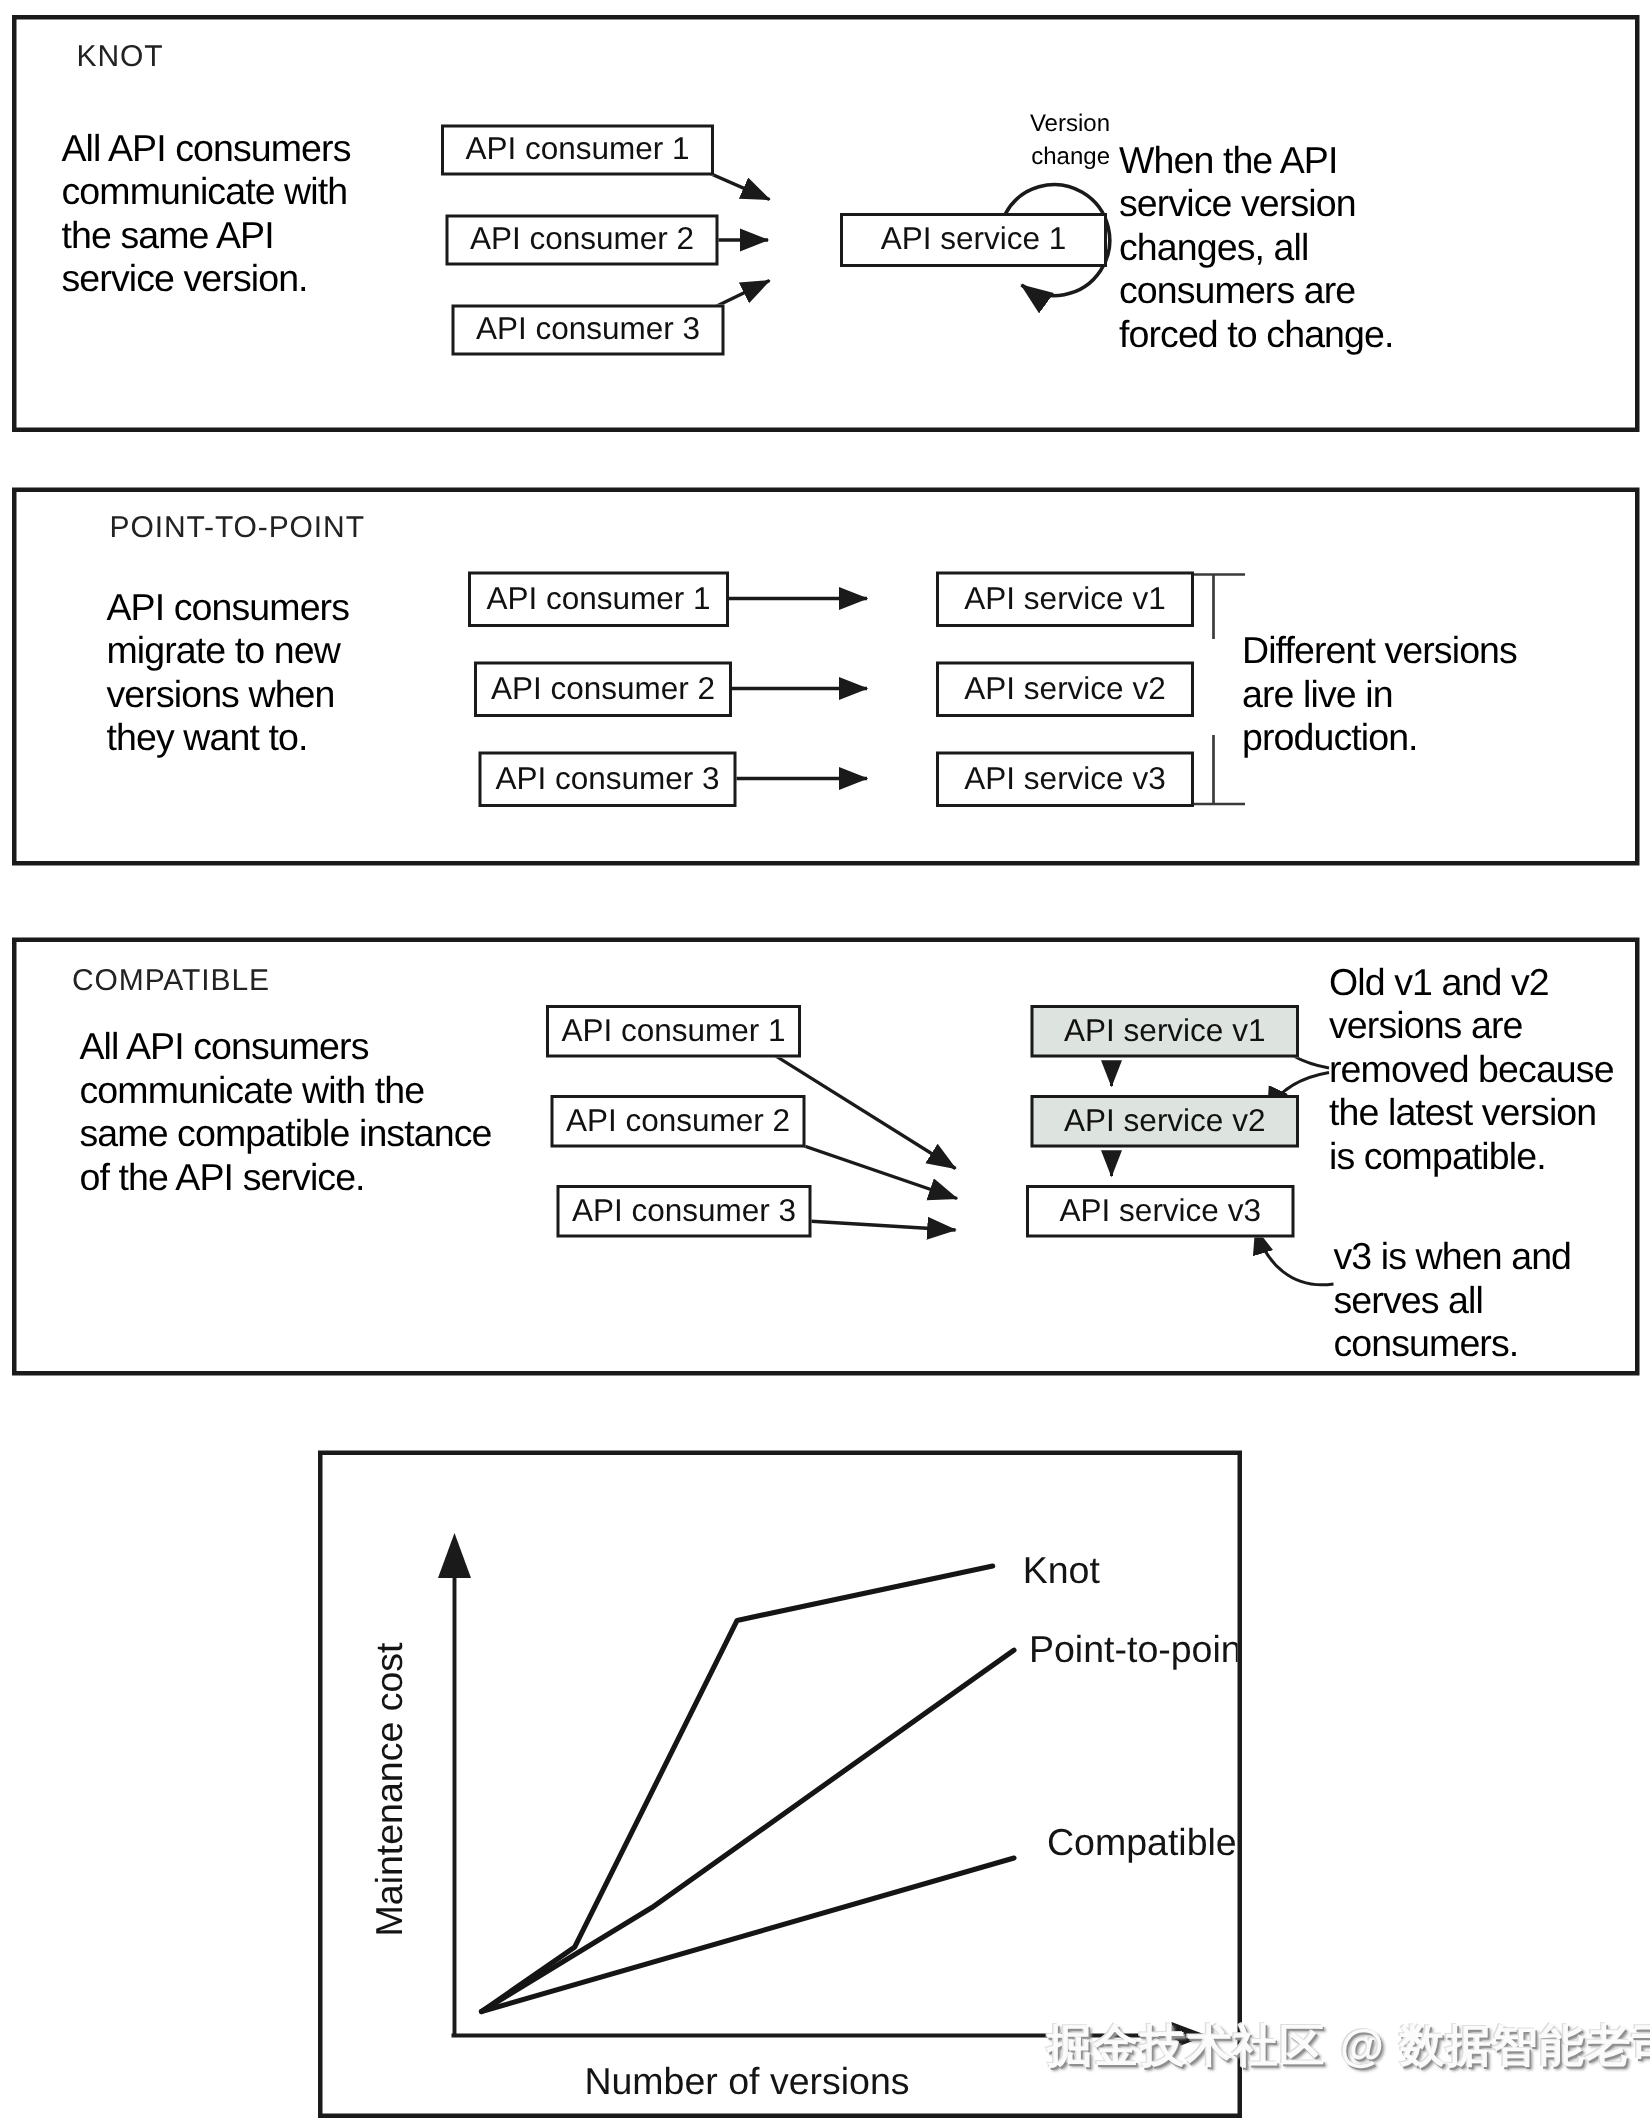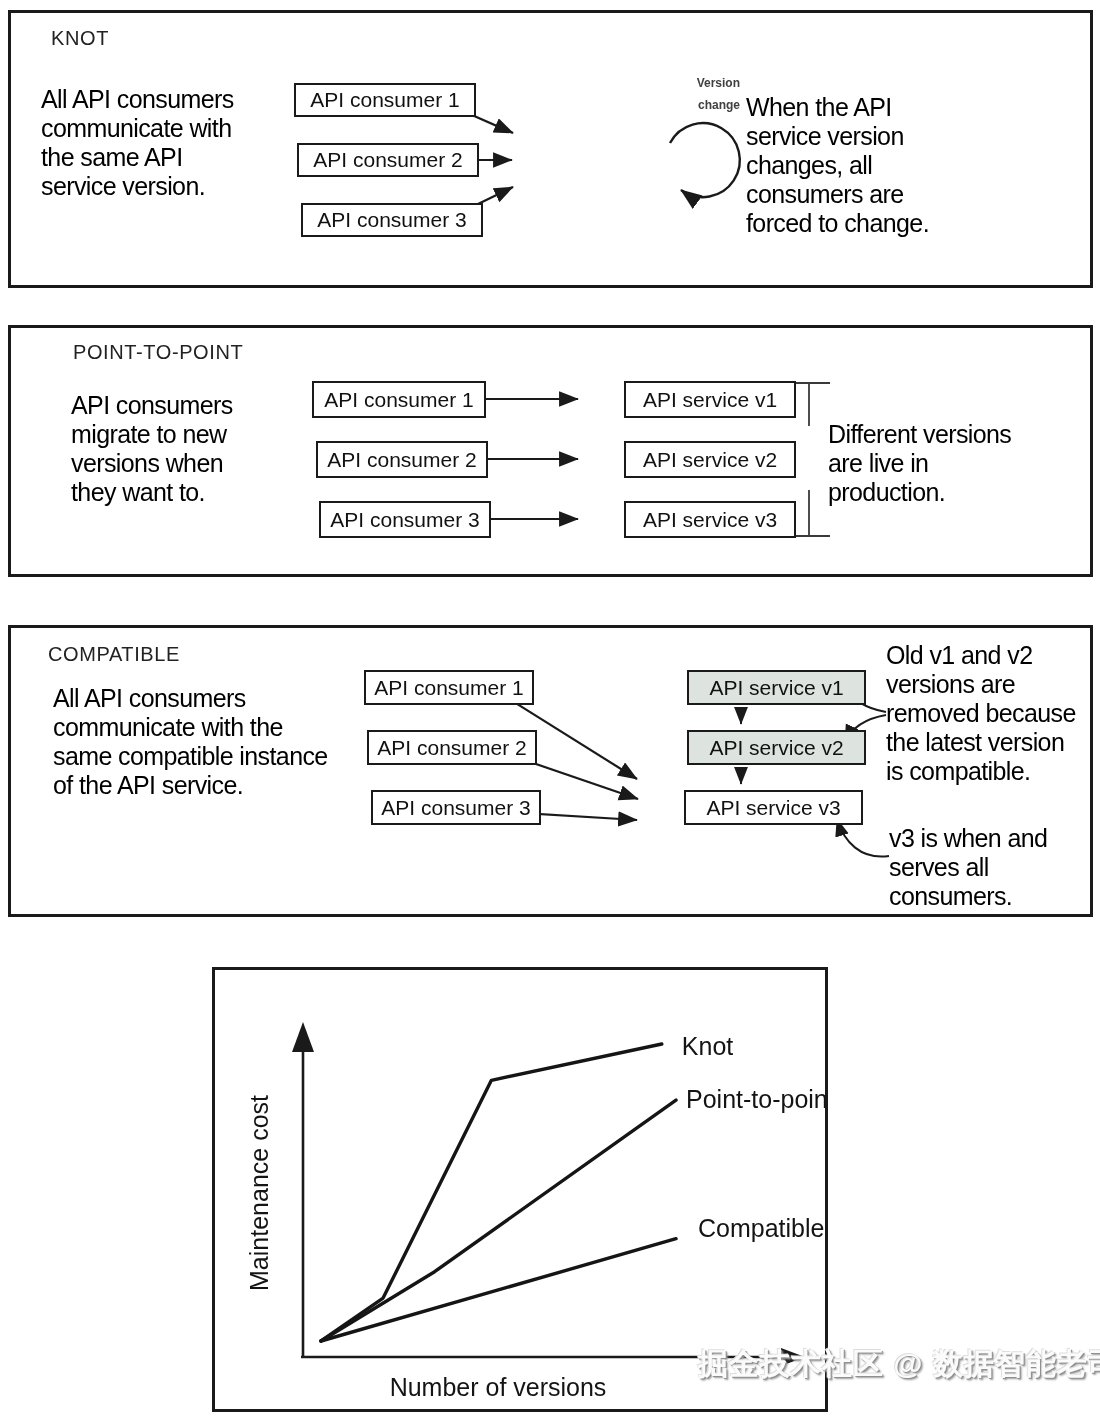--- a/index.html
+++ b/index.html
@@ -4,21 +4,21 @@
 <style>
   html,body{margin:0;padding:0;background:#ffffff;}
   .page{position:relative;width:1100px;height:1417px;background:#fff;
         font-family:"Liberation Sans",sans-serif;color:#141414;overflow:hidden;}
   .panel{position:absolute;border:3px solid #1a1a1a;background:#fff;box-sizing:border-box;}
   .panel-title{position:absolute;font-size:20px;letter-spacing:.6px;color:#222;z-index:3;white-space:pre;}
   .box{position:absolute;border:2px solid #1a1a1a;background:#fff;box-sizing:border-box;
        display:flex;align-items:center;justify-content:center;font-size:21px;color:#111;z-index:2;margin-left:36px;}
   .note{position:absolute;white-space:pre-line;z-index:3;}
   .bold-note{font-weight:400;font-size:25px;line-height:29px;color:#000;letter-spacing:-0.6px;}
-  .plain-note{font-size:12px;line-height:22px;color:#404040;font-weight:bold;}
+  .plain-note{font-size:16px;line-height:22px;color:#000000;}
   .right-align{text-align:right;}
   .overlay{position:absolute;left:0;top:0;width:100%;height:100%;z-index:1;}
   .stroke{stroke:#1a1a1a;fill:none;}
   .w2{stroke-width:2.2px;} .w2l{stroke-width:2px;} .thin{stroke:#3a3a3a;stroke-width:1.8px;}
   .axis{stroke:#1a1a1a;stroke-width:2.6px;fill:none;}
   .chart-line{stroke:#151515;stroke-width:3.4px;fill:none;stroke-linejoin:round;stroke-linecap:round;}
   .chart-label{font-size:25px;fill:#141414;font-family:"Liberation Sans",sans-serif;}
   .axis-label{font-size:25px;fill:#141414;font-family:"Liberation Sans",sans-serif;}
   .watermark{position:absolute;left:698px;top:1344px;width:390px;font-size:30px;font-weight:700;
              letter-spacing:1px;color:#fbfbfb;z-index:9;white-space:nowrap;
@@ -42,20 +42,21 @@
       <path class="stroke" style="stroke-width:2.4px" d="M 659 130 A 37 37 0 1 1 670 177" marker-end="url(#ah1)"></path>
     </svg>
     <div class="panel-title" style="left:40px;top:14px;">KNOT</div>
     <div class="note bold-note" style="left:30px;top:72px;width:230px;">All API consumers
 communicate with
 the same API
 service version.</div>
     <div class="box" style="left:247px;top:70px;width:182px;height:34px;">API consumer 1</div>
     <div class="box" style="left:250px;top:130px;width:182px;height:34px;">API consumer 2</div>
     <div class="box" style="left:254px;top:190px;width:182px;height:34px;">API consumer 3</div>
+    <div class="box" style="left:513px;top:129px;width:178px;height:36px;">API service 1</div>
     <div class="note plain-note right-align" style="left:599px;top:59px;width:130px;">Version
 change</div>
     <div class="note bold-note" style="left:735px;top:80px;width:250px;">When the API
 service version
 changes, all
 consumers are
 forced to change.</div>
   </section>
 
   <section class="panel" style="left:8px;top:325px;width:1085px;height:252px;">

